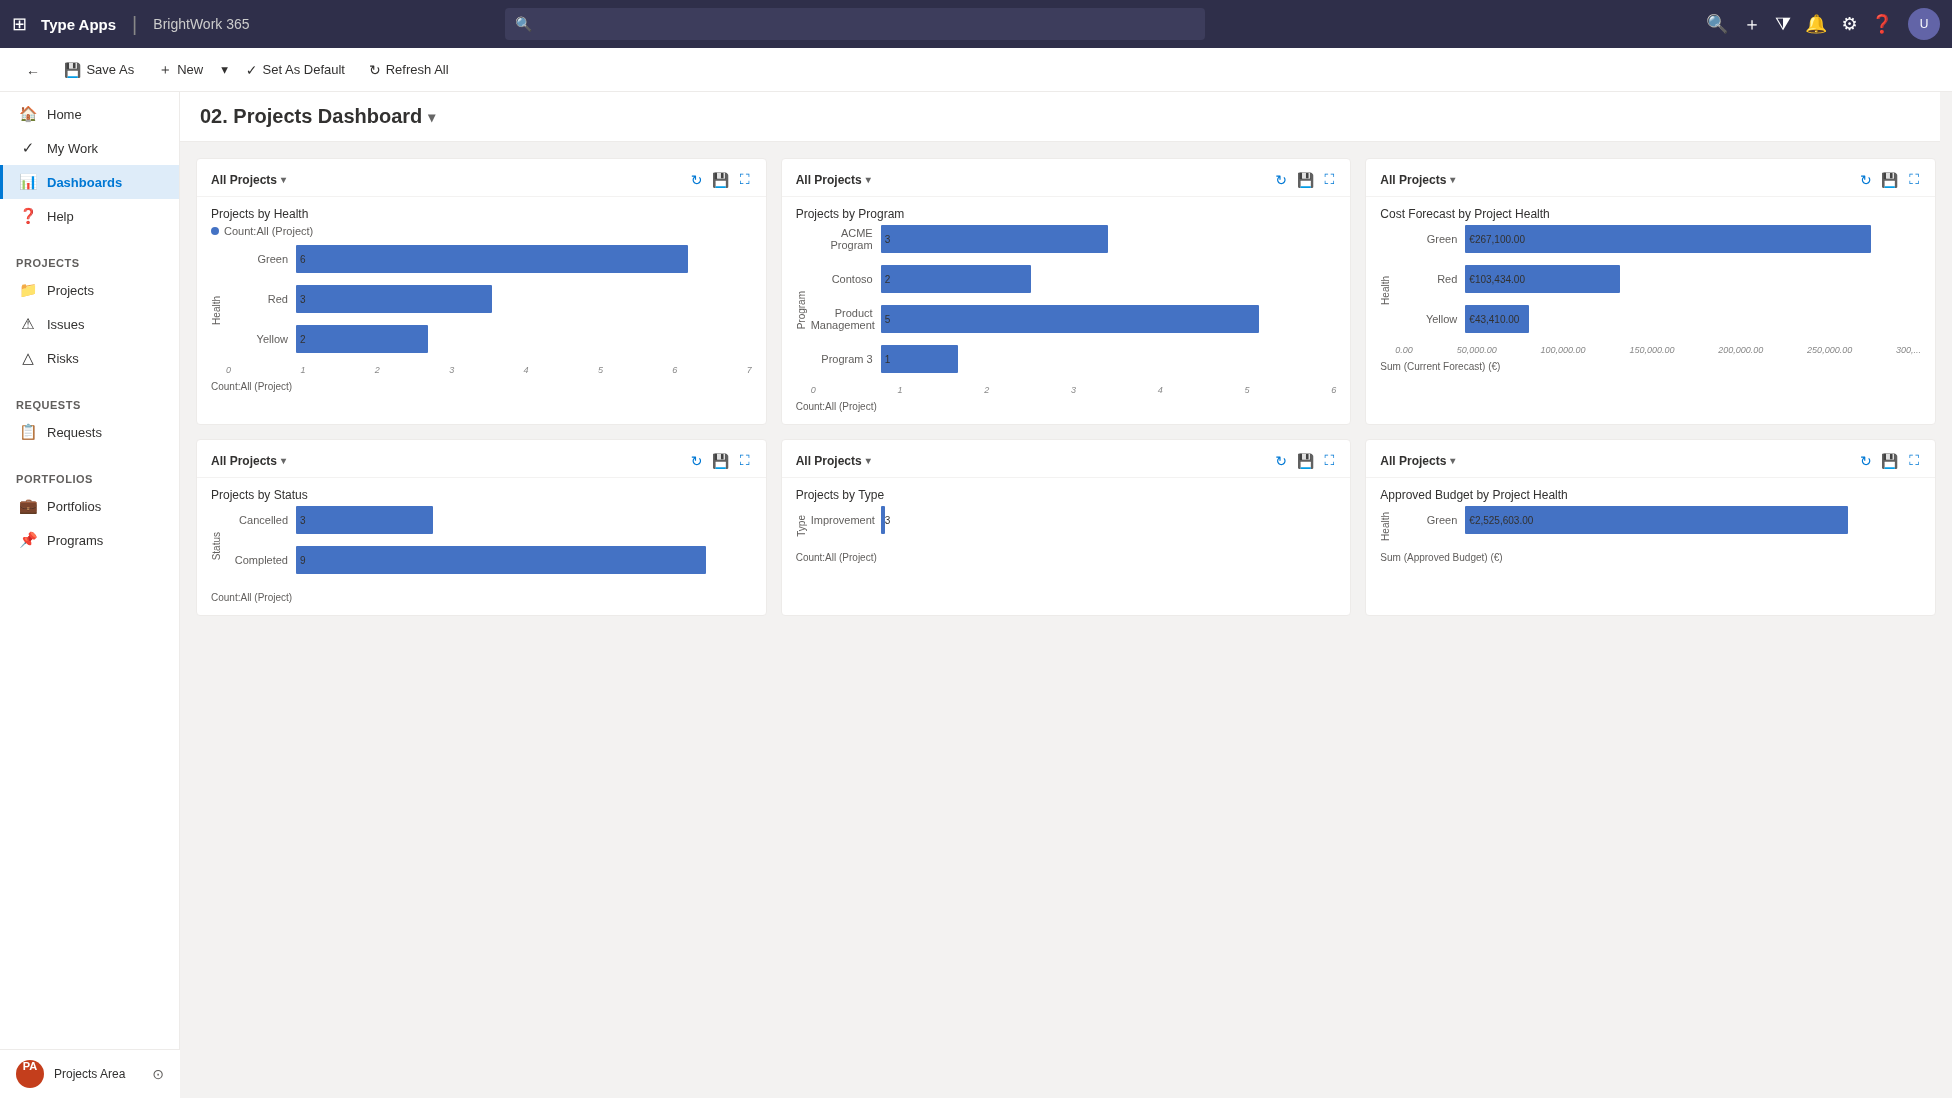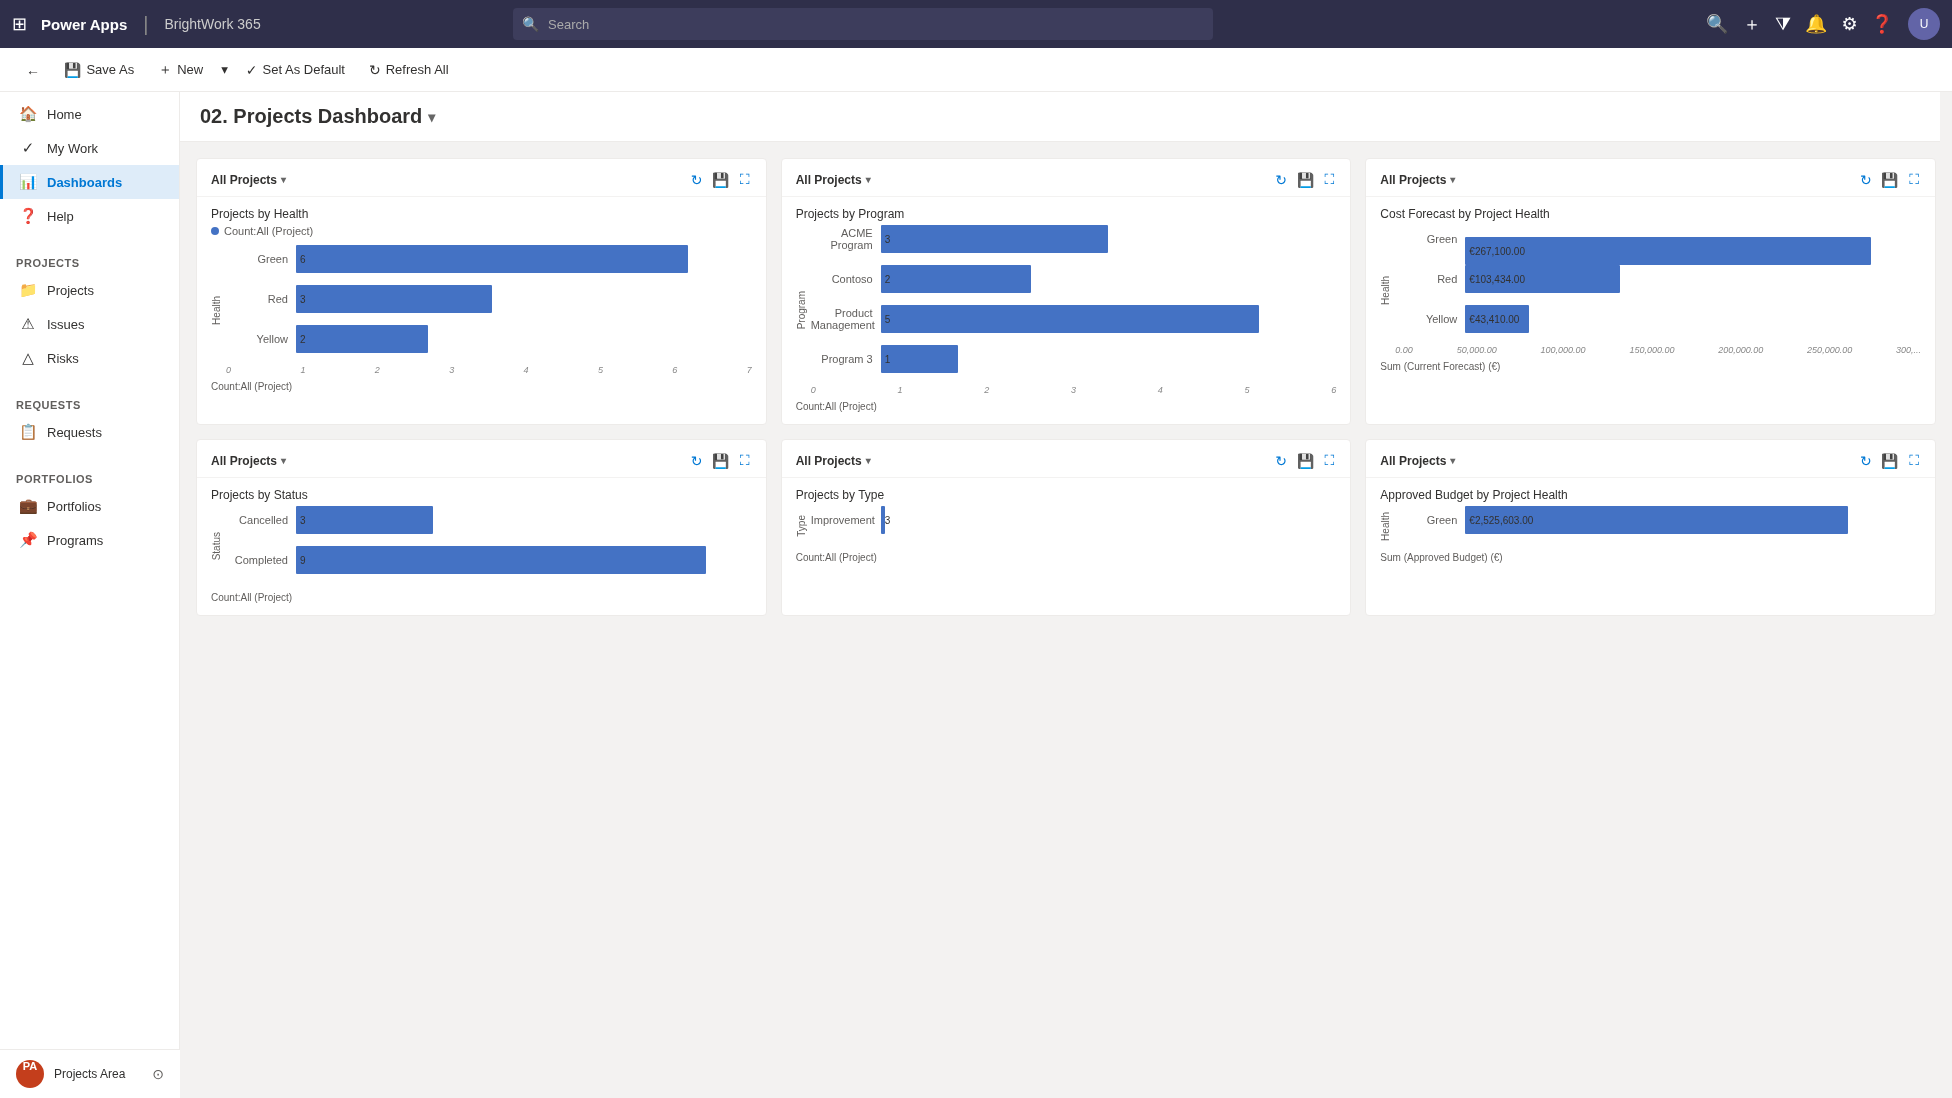--- a/index.html
+++ b/index.html
@@ -185,26 +185,25 @@
       align-self: center;
       margin-right: 4px;
       flex-shrink: 0;
     }
   </style>
 </head>
 <body>
 
 <div class="topbar">
   <span class="topbar-grid-icon">⊞</span>
-  <span class="topbar-appname">Power Apps</span>
+  <span class="topbar-appname">Type Apps</span>
   <span class="topbar-divider">|</span>
   <span class="topbar-suitename">BrightWork 365</span>
   <div class="topbar-search">
     <span style="color:#aaa;font-size:14px;">🔍</span>
-    <input type="text" placeholder="Search" style="">
   </div>
   <div class="topbar-icons">
     <span class="topbar-icon">🔍</span>
     <span class="topbar-icon">＋</span>
     <span class="topbar-icon">⧩</span>
     <span class="topbar-icon">🔔</span>
     <span class="topbar-icon">⚙</span>
     <span class="topbar-icon">❓</span>
     <div class="topbar-avatar">U</div>
   </div>
@@ -452,21 +451,21 @@
         </div>
         <div class="card-body">
           <div class="chart-title">Cost Forecast by Project Health</div>
           <div style="display: flex; flex-direction: column;">
             <div style="display: flex; align-items: stretch;">
               <div class="axis-y-title">Health</div>
               <div style="flex: 1 1 0%;">
                 <div class="hbar-row">
                   <div class="hbar-label">Green</div>
                   <div class="hbar-track">
-                    <div class="hbar-bar" style="width: 89%; margin-top: 12px;">
+                    <div class="hbar-bar" style="width: 89%;">
                       <span class="hbar-value">€267,100.00</span>
                     </div>
                   </div>
                 </div>
                 <div class="hbar-row">
                   <div class="hbar-label">Red</div>
                   <div class="hbar-track">
                     <div class="hbar-bar" style="width: 34%;">
                       <span class="hbar-value">€103,434.00</span>
                     </div>

